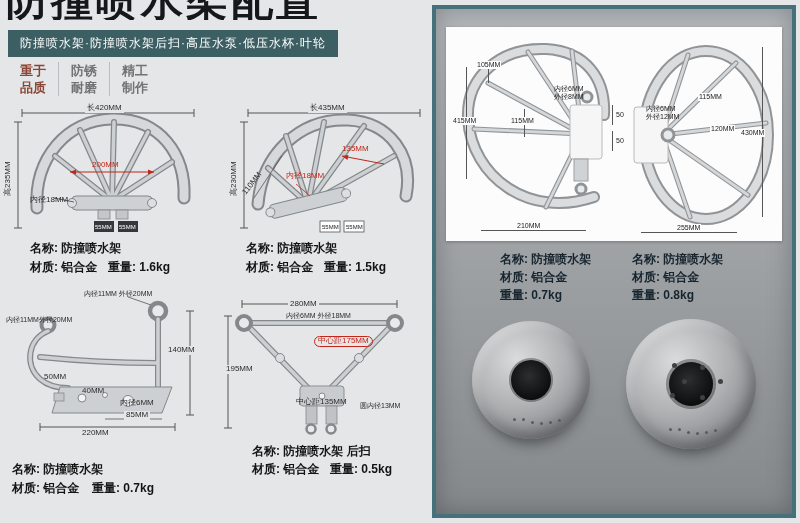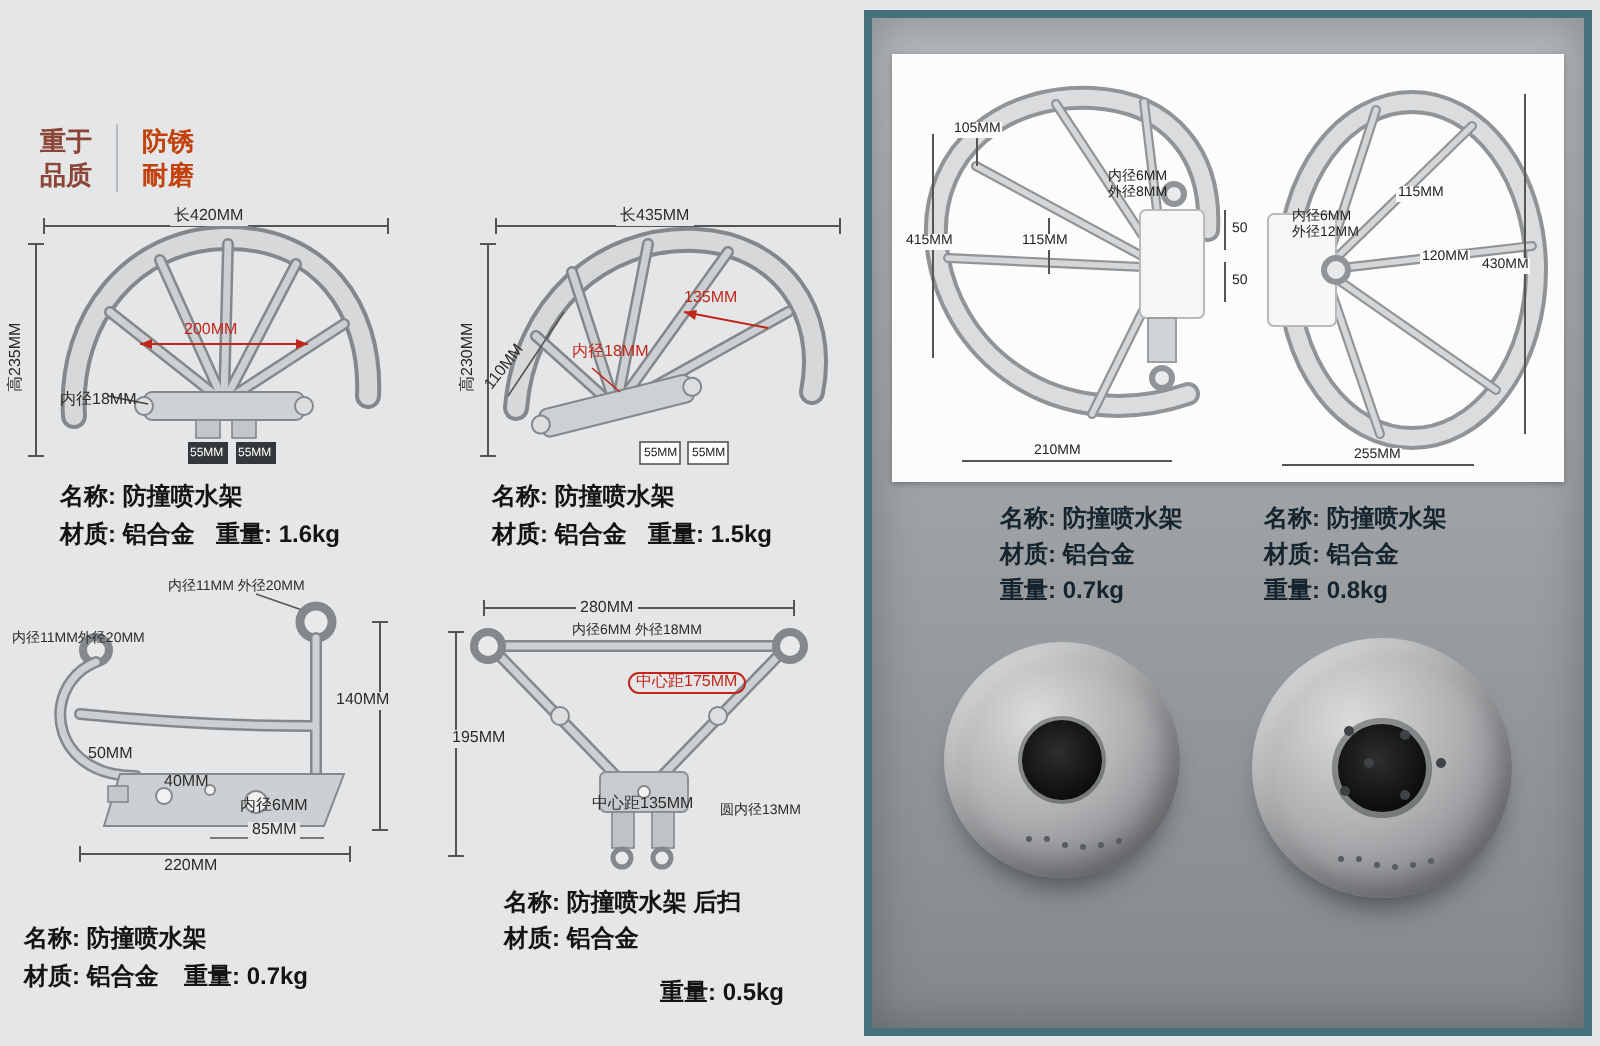--- a/index.html
+++ b/index.html
@@ -7,21 +7,21 @@
   body{font-family:"Liberation Sans","DejaVu Sans",sans-serif}
   .page{position:relative;width:800px;height:523px;background:#e4e6e7;overflow:hidden}
 
   
   .title-clip{position:absolute;left:6px;top:0;width:330px;height:20px;overflow:hidden}
   .title-clip span{display:block;position:relative;top:-27px;font-size:42px;font-weight:900;color:#15181a;letter-spacing:3px;white-space:nowrap}
   .banner{position:absolute;left:8px;top:30px;background:#3c5f63;color:#fff;font-size:12px;padding:5px 12px;letter-spacing:1px;white-space:nowrap}
   .badges{position:absolute;left:8px;top:62px;display:flex}
   .badge{padding:0 12px;text-align:center;border-right:1px solid #b9bcbe}
   .badge:last-child{border-right:none}
-  .badge .l1,.badge .l2{font-size:13px;font-weight:bold;line-height:17px;color:#c2410c}
+  .badge .l1,.badge .l2{font-size:13px;font-weight:bold;line-height:17px;color:#737373}
   .badge.first .l1,.badge.first .l2{color:#8b4537}
 
   
   .dim{position:absolute;font-size:8px;color:#2b2b2b;line-height:1.1;white-space:nowrap}
   .dim.bg{background:#e4e6e7;padding:0 2px}
   .dim.red{color:#c2261b}
   .dim.t7{font-size:7px}
   .rot90{transform:rotate(-90deg);transform-origin:left top}
   .rot52{transform:rotate(-52deg);transform-origin:left bottom}
   .boxlbl{position:absolute;font-size:6px;line-height:1;color:#fff;white-space:nowrap}
@@ -54,28 +54,36 @@
   .rimdots{position:absolute;width:3px;height:3px;border-radius:50%;background:#5a5d5f;
      box-shadow:9px 3px 0 #5a5d5f,18px 4px 0 #5a5d5f,27px 3px 0 #5a5d5f,36px 1px 0 #5a5d5f,-9px 0 0 #5a5d5f}
   .bolts{position:absolute;width:5px;height:5px;border-radius:50%;background:#3f4244;
      box-shadow:18px -14px 0 #3f4244,36px 0 0 #3f4244,18px 16px 0 #3f4244,-10px -16px 0 #3f4244,-12px 14px 0 #3f4244}
 </style>
 </head>
 <body>
 
 <div class="page">
 
+  <div class="title-clip">
+    <span>防撞喷水架配置</span>
+  </div>
+  <div class="banner">防撞喷水架·防撞喷水架后扫·高压水泵·低压水杯·叶轮</div>
   <div class="badges">
     <div class="badge first">
       <div class="l1">重于</div>
       <div class="l2">品质</div>
     </div>
     <div class="badge">
       <div class="l1">防锈</div>
       <div class="l2">耐磨</div>
+    </div>
+    <div class="badge">
+      <div class="l1">精工</div>
+      <div class="l2">制作</div>
     </div>
   </div>
 
   <svg style="left:12px;top:106px" width="190" height="130" viewBox="0 0 190 130">
     <line x1="10" y1="7" x2="182" y2="7" stroke="#555" stroke-width="1"></line>
     <line x1="10" y1="3" x2="10" y2="11" stroke="#555"></line>
       <line x1="182" y1="3" x2="182" y2="11" stroke="#555"></line>
     <line x1="6" y1="16" x2="6" y2="122" stroke="#555" stroke-width="1"></line>
     <line x1="2" y1="16" x2="10" y2="16" stroke="#555"></line>
       <line x1="2" y1="122" x2="10" y2="122" stroke="#555"></line>
@@ -231,21 +239,21 @@
     <circle cx="109" cy="131" r="4.5" fill="#e8e9ea" stroke="#84888b" stroke-width="2.5"></circle>
   </svg>
   <span class="dim bg" style="left:288px;top:300px">280MM</span>
   <span class="dim t7" style="left:286px;top:312px">内径6MM 外径18MM</span>
   <span class="dim redbox" style="left:314px;top:336px">中心距175MM</span>
   <span class="dim bg" style="left:224px;top:365px">195MM</span>
   <span class="dim" style="left:296px;top:398px">中心距135MM</span>
   <span class="dim t7" style="left:360px;top:402px">圆内径13MM</span>
   <span class="namel" style="left:252px;top:443px">名称: 防撞喷水架 后扫</span>
   <span class="namel" style="left:252px;top:461px">材质: 铝合金</span>
-  <span class="namel" style="left:330px;top:488px">重量: 0.5kg</span>
+  <span class="namel" style="left:330px;top:461px">重量: 0.5kg</span>
 
   <div class="rpanel">
 
     <div class="photo-area">
 
       <svg style="left:8px;top:12px" width="165" height="180" viewBox="0 0 165 180">
         <path d="M140,158 C75,180 18,138 14,80 C12,36 48,8 92,10 C132,12 152,40 150,76" fill="none" stroke="#909497" stroke-width="12" stroke-linecap="round"></path>
         <path d="M140,158 C75,180 18,138 14,80 C12,36 48,8 92,10 C132,12 152,40 150,76" fill="none" stroke="#dadcde" stroke-width="8" stroke-linecap="round"></path>
         <g stroke="#909497" stroke-width="5" stroke-linecap="round">
           <line x1="128" y1="95" x2="20" y2="90"></line>

